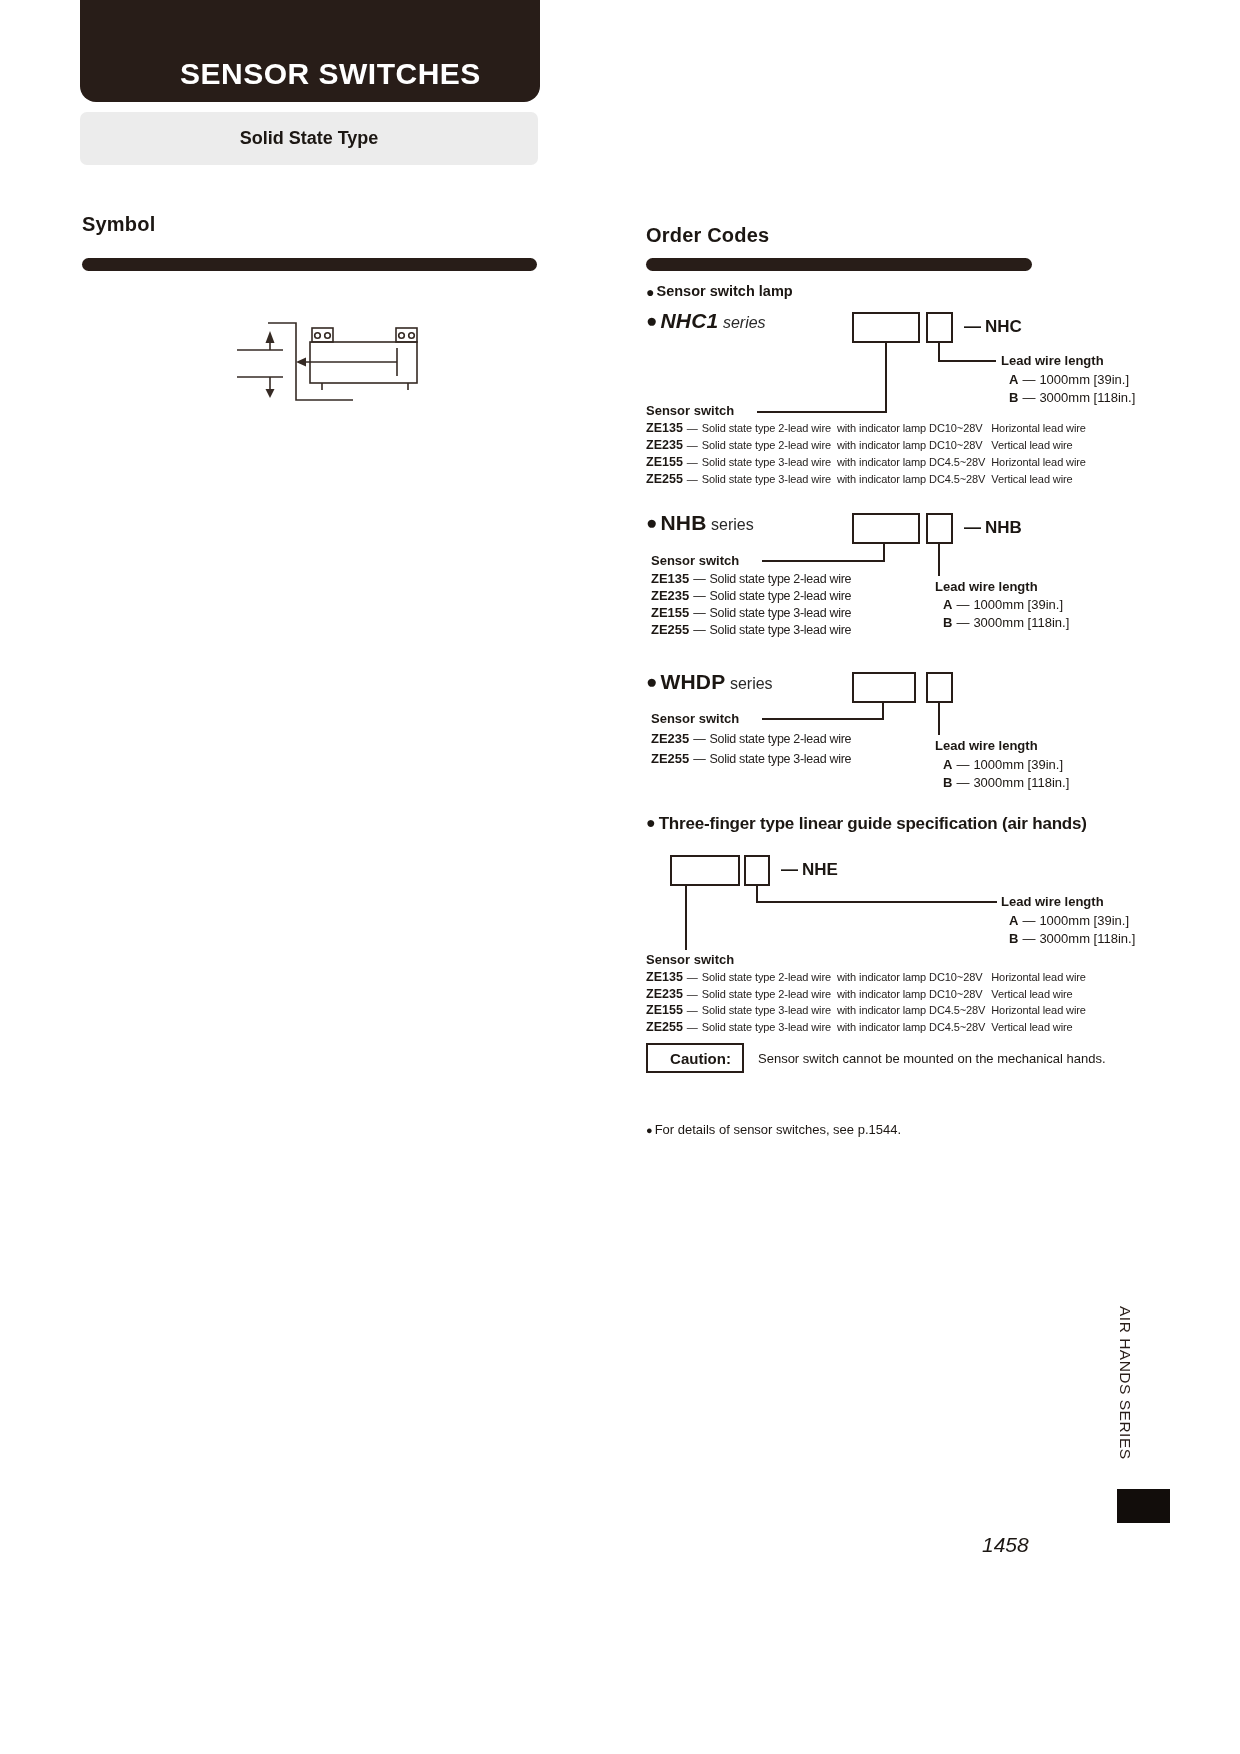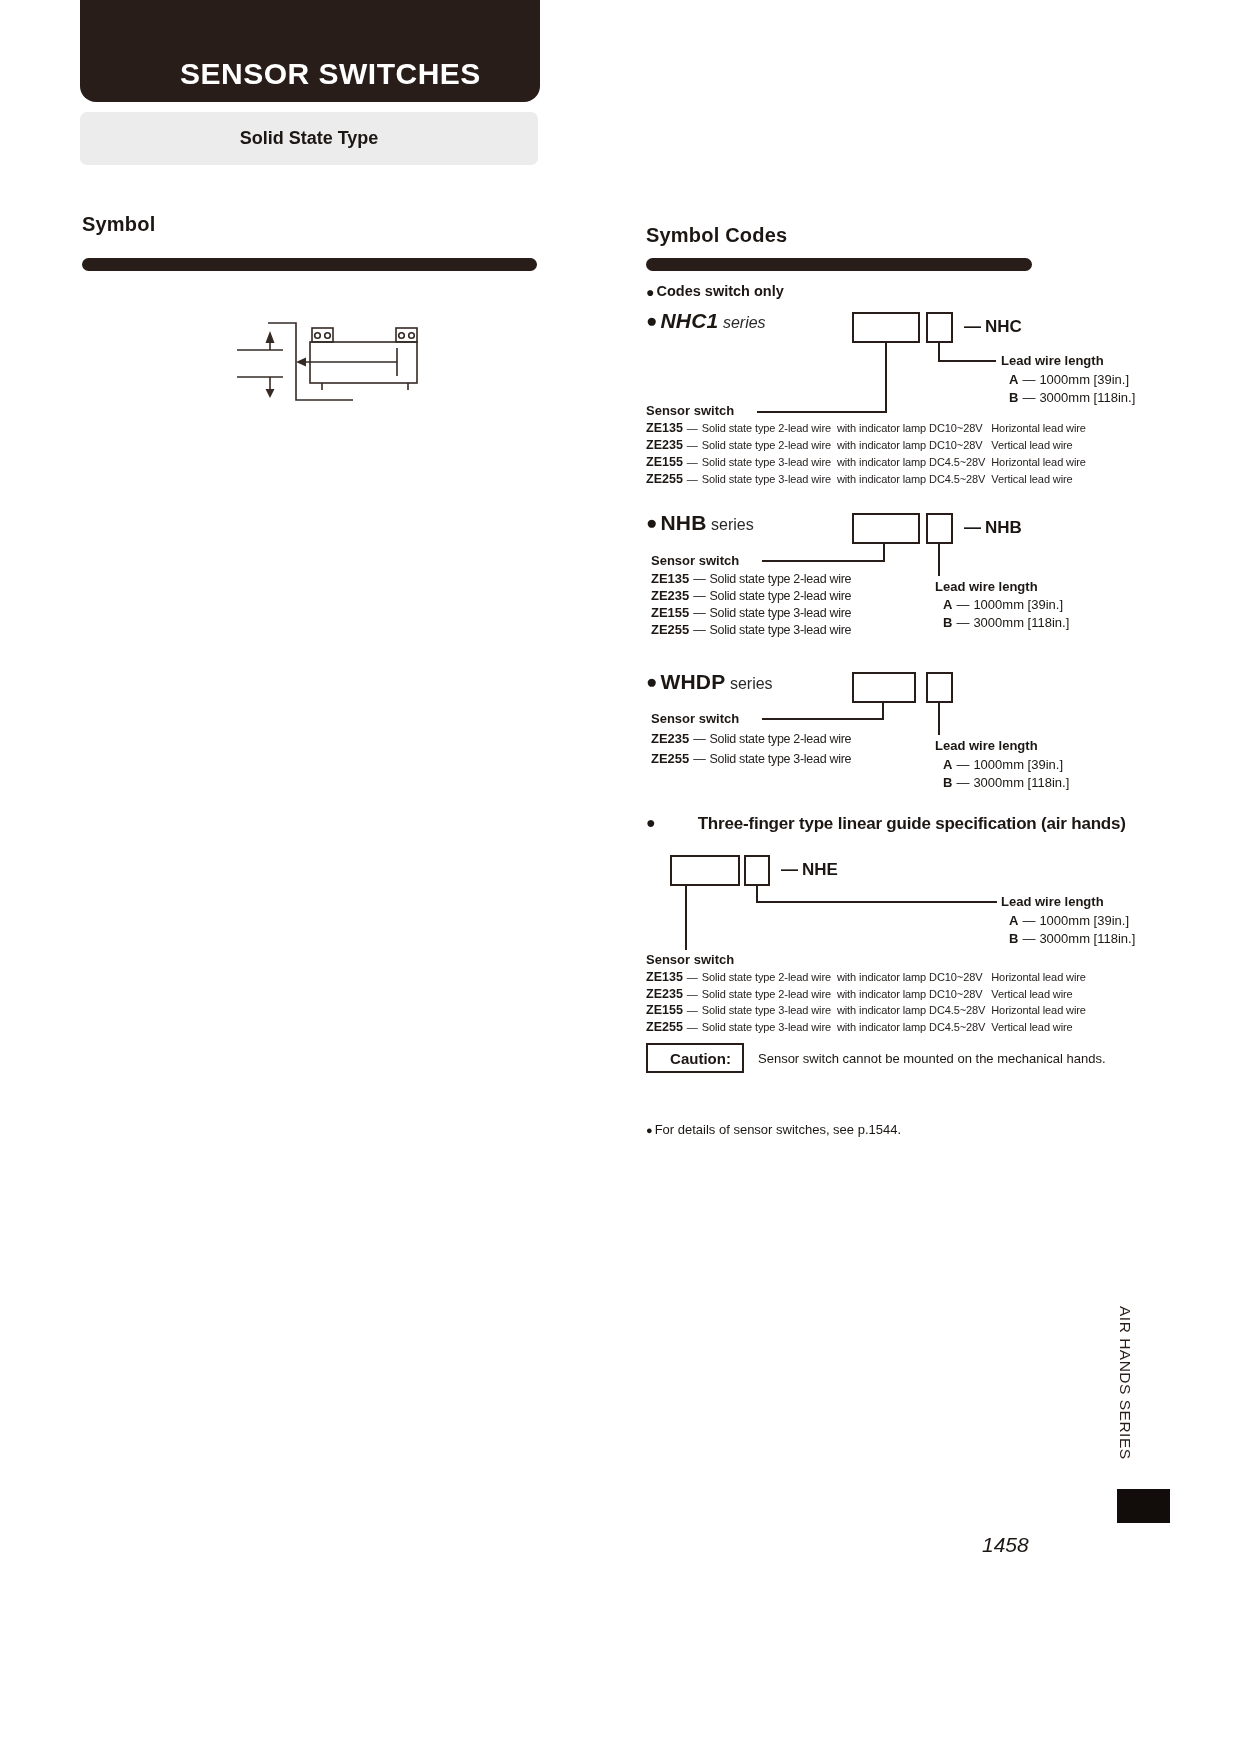--- a/index.html
+++ b/index.html
@@ -76,24 +76,24 @@
     <circle class="ln" cx="186.5" cy="20.5" r="2.8"></circle>
 
     <path class="ln" d="M80,47 L172,47"></path>
     <polygon class="fl" points="71,47 81,42.5 81,51.5"></polygon>
     <path class="ln" d="M172,33 L172,61"></path>
 
     <path class="ln" d="M97,68 L97,75"></path>
     <path class="ln" d="M183,68 L183,75"></path>
   </svg>
 
-  <div class="sec-head" style="left:646px;top:224px;">Symbol Codes</div>
+  <div class="sec-head" style="left:646px;top:224px;">Order Codes</div>
   <div class="bar" style="left:646px;top:258px;width:386px;"></div>
 
-  <div class="intro" style="left:646px;top:283px;"><span class="blt">●</span><span>Codes switch only</span></div>
+  <div class="intro" style="left:646px;top:283px;"><span class="blt">●</span><span>Sensor switch lamp</span></div>
 
   <div class="series-head" style="left:646px;top:309px;font-style:italic;"><span class="blt">●</span><span class="nm">NHC1</span><span class="sr"> </span><span class="sr">series</span></div>
   <div class="codebox" style="left:852px;top:312px;width:68px;height:31px;"></div>
   <div class="codebox" style="left:926px;top:312px;width:27px;height:31px;"></div>
   <div class="suffix" style="left:960px;top:317px;"><span class="dash">—</span><span>NHC</span></div>
 
   <div class="vline" style="left:938px;top:343px;height:19px;"></div>
   <div class="hline" style="left:938px;top:360px;width:58px;"></div>
   <div class="lw-label" style="left:1001px;top:353px;">Lead wire length</div>
   <div class="lw-item" style="left:1009px;top:372px;"><b>A</b><span class="dash">—</span><span>1000mm [39in.]</span></div>
@@ -136,21 +136,21 @@
   <div class="vline" style="left:882px;top:703px;height:17px;"></div>
 
   <div class="ze-row short" style="left:651px;top:731px;"><b>ZE235</b><span class="dash">—</span><span>Solid state type 2-lead wire</span></div>
   <div class="ze-row short" style="left:651px;top:751px;"><b>ZE255</b><span class="dash">—</span><span>Solid state type 3-lead wire</span></div>
 
   <div class="vline" style="left:938px;top:703px;height:32px;"></div>
   <div class="lw-label" style="left:935px;top:738px;">Lead wire length</div>
   <div class="lw-item" style="left:943px;top:757px;"><b>A</b><span class="dash">—</span><span>1000mm [39in.]</span></div>
   <div class="lw-item" style="left:943px;top:775px;"><b>B</b><span class="dash">—</span><span>3000mm [118in.]</span></div>
 
-  <div class="series-head" style="left:646px;top:814px;"><span class="blt" style="font-size:16px;">●</span><span class="nm" style="font-size:17px;letter-spacing:-0.2px;margin-left:39px;">Three-finger type linear guide specification (air hands)</span></div>
+  <div class="series-head" style="left:646px;top:814px;"><span class="blt" style="font-size:16px;">●</span><span class="nm" style="font-size:17px;letter-spacing:-0.2px;">Three-finger type linear guide specification (air hands)</span></div>
   <div class="codebox" style="left:670px;top:855px;width:70px;height:31px;"></div>
   <div class="codebox" style="left:744px;top:855px;width:26px;height:31px;"></div>
   <div class="suffix" style="left:777px;top:860px;"><span class="dash">—</span><span>NHE</span></div>
 
   <div class="vline" style="left:756px;top:886px;height:17px;"></div>
   <div class="hline" style="left:756px;top:901px;width:241px;"></div>
   <div class="lw-label" style="left:1001px;top:894px;">Lead wire length</div>
   <div class="lw-item" style="left:1009px;top:913px;"><b>A</b><span class="dash">—</span><span>1000mm [39in.]</span></div>
   <div class="lw-item" style="left:1009px;top:931px;"><b>B</b><span class="dash">—</span><span>3000mm [118in.]</span></div>
 

